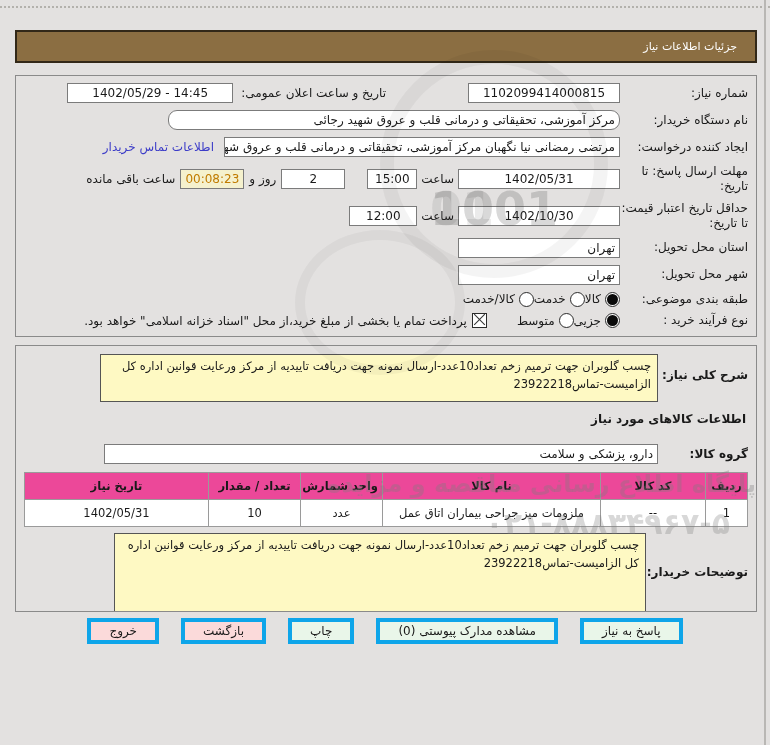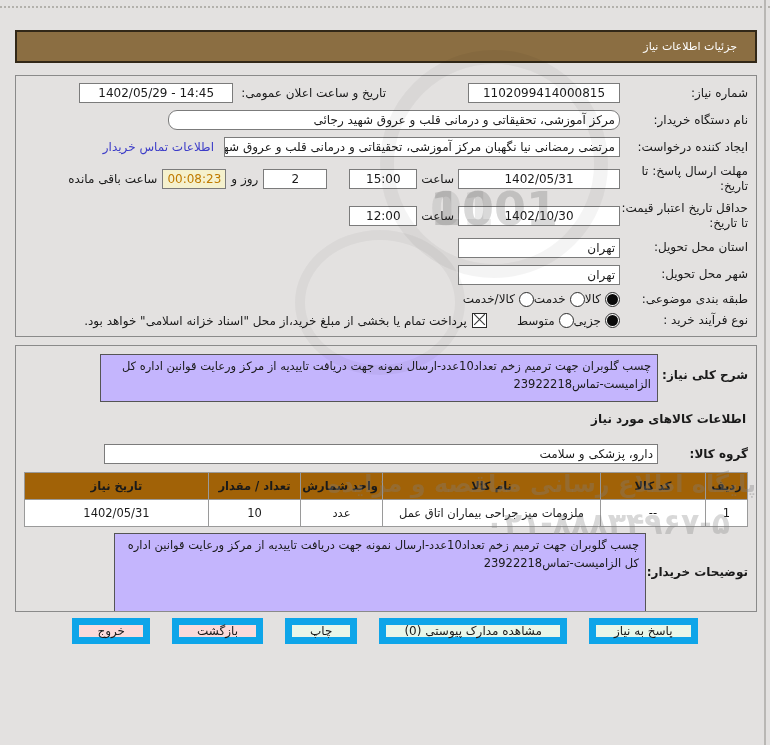--- a/index.html
+++ b/index.html
@@ -42,35 +42,35 @@
   .radio.sel::after{content:"";position:absolute;inset:1px;border-radius:50%;background:#0a0a0a;}
   .chk{width:13px;height:13px;border:1px solid #2b2b2b;background:#fff;display:inline-block;
     position:relative;flex:none;margin-left:5px;}
   .chk.on::before,.chk.on::after{content:"";position:absolute;top:5px;left:-1px;width:15px;height:1px;background:#333;}
   .chk.on::before{transform:rotate(45deg);}
   .chk.on::after{transform:rotate(-45deg);}
   .optlbl{white-space:nowrap;}
 
   
   .descbox{
-    background:#c4b5fd;border:1px solid #555;box-sizing:border-box;
+    background:#fef9c3;border:1px solid #555;box-sizing:border-box;
     padding:2px 6px;line-height:1.6;font-size:11.5px;overflow:hidden;
   }
   .section-title{font-weight:bold;margin:10px 2px 0 0;}
 
   
   table.goods{border-collapse:collapse;width:100%;margin-top:8px;table-layout:fixed;}
   table.goods th,table.goods td{border:1px solid #9a9a9a;height:26px;padding:0 4px;
     text-align:center;overflow:hidden;white-space:nowrap;}
-  table.goods th{background:#a16207;font-weight:bold;font-size:11.5px;}
+  table.goods th{background:#ec4899;font-weight:bold;font-size:11.5px;}
   table.goods td{background:#fff;font-size:11.5px;}
 
   
   .btnrow{position:absolute;top:618px;left:0;right:0;display:flex;justify-content:center;gap:22px;}
-  .btn{height:26px;border:7px solid #0ea5e9;display:flex;align-items:center;justify-content:center;
+  .btn{height:26px;border:4px solid #0ea5e9;display:flex;align-items:center;justify-content:center;
     padding:0 18px;box-sizing:border-box;cursor:pointer;font-size:12px;white-space:nowrap;text-align:center;}
   .btn.green{background:#e9f6e9;}
   .btn.pink{background:#fbdada;}
 
   
   .wm{position:absolute;inset:0;pointer-events:none;z-index:6;}
   .wm *{position:absolute;}
   .wm-brand{top:378px;left:0;right:0;text-align:center;font-size:44px;font-weight:bold;
     color:rgba(115,115,115,0.45);letter-spacing:1px;direction:ltr;}
   .wm-digits{left:430px;top:186px;font-size:46px;font-weight:bold;color:rgba(60,60,60,0.10);
@@ -91,39 +91,39 @@
   <span>جزئیات اطلاعات نیاز</span>
 </div>
 
 <div class="box box1">
 
   <div class="row">
     <span class="lbl">شماره نیاز:</span>
     <div class="inp center ltr" style="width:152px;">1102099414000815</div>
     <span class="sep" style="width:82px;"></span>
     <span class="sep">تاریخ و ساعت اعلان عمومی:</span>
-    <div class="inp center ltr" style="width:154px;margin-right:8px;">1402/05/29 - 14:45</div>
+    <div class="inp center ltr" style="width:166px;margin-right:8px;">1402/05/29 - 14:45</div>
   </div>
 
   <div class="row">
     <span class="lbl">نام دستگاه خریدار:</span>
     <div class="inp" style="width:452px;border-radius:9px;">مرکز آموزشی، تحقیقاتی و درمانی قلب و عروق شهید رجائی</div>
   </div>
 
   <div class="row">
     <span class="lbl">ایجاد کننده درخواست:</span>
     <div class="inp" style="width:396px;">مرتضی رمضانی نیا نگهبان مرکز آموزشی، تحقیقاتی و درمانی قلب و عروق شهی</div>
     <a class="link">اطلاعات تماس خریدار</a>
   </div>
 
   <div class="row">
     <span class="lbl">مهلت ارسال پاسخ: تا تاریخ:</span>
     <div class="inp center ltr" style="width:162px;">1402/05/31</div>
     <span class="sep" style="margin:0 4px;">ساعت</span>
-    <div class="inp center ltr" style="width:68px;">15:00</div>
+    <div class="inp center ltr" style="width:50px;">15:00</div>
     <span class="sep" style="width:22px;"></span>
     <div class="inp center ltr" style="width:64px;">2</div>
     <span class="sep" style="margin:0 5px;">روز و</span>
     <div class="inp center ltr" style="width:64px;background:#f5f1cd;color:#c07b00;">00:08:23</div>
     <span class="sep" style="margin-right:5px;">ساعت باقی مانده</span>
   </div>
 
   <div class="row">
     <span class="lbl">حداقل تاریخ اعتبار قیمت: تا تاریخ:</span>
     <div class="inp center ltr" style="width:162px;">1402/10/30</div>

